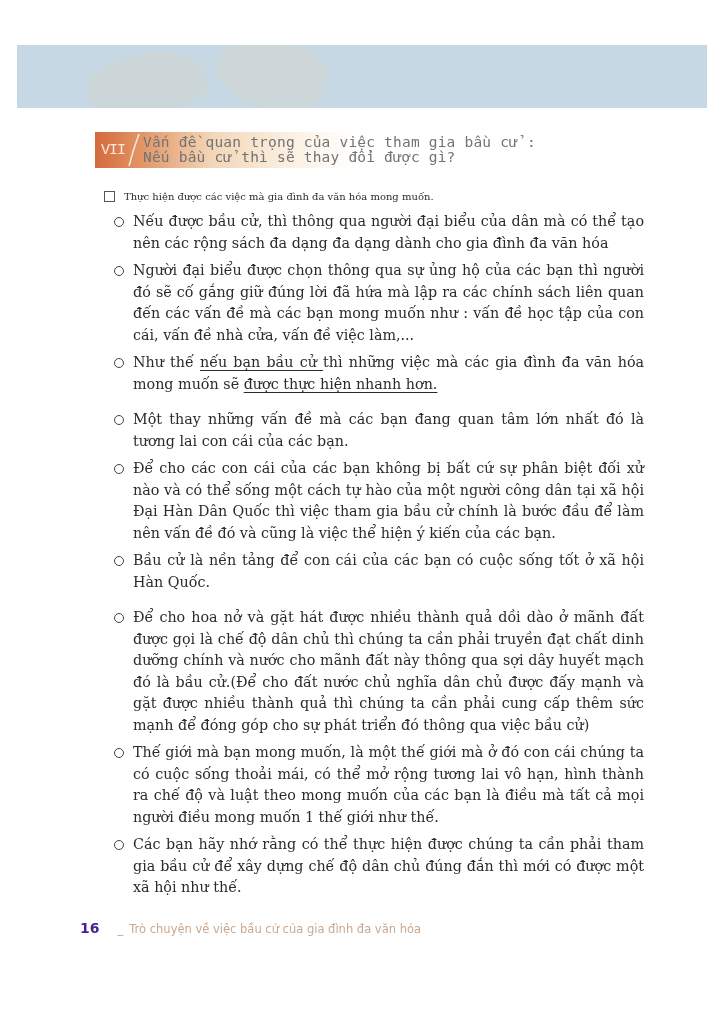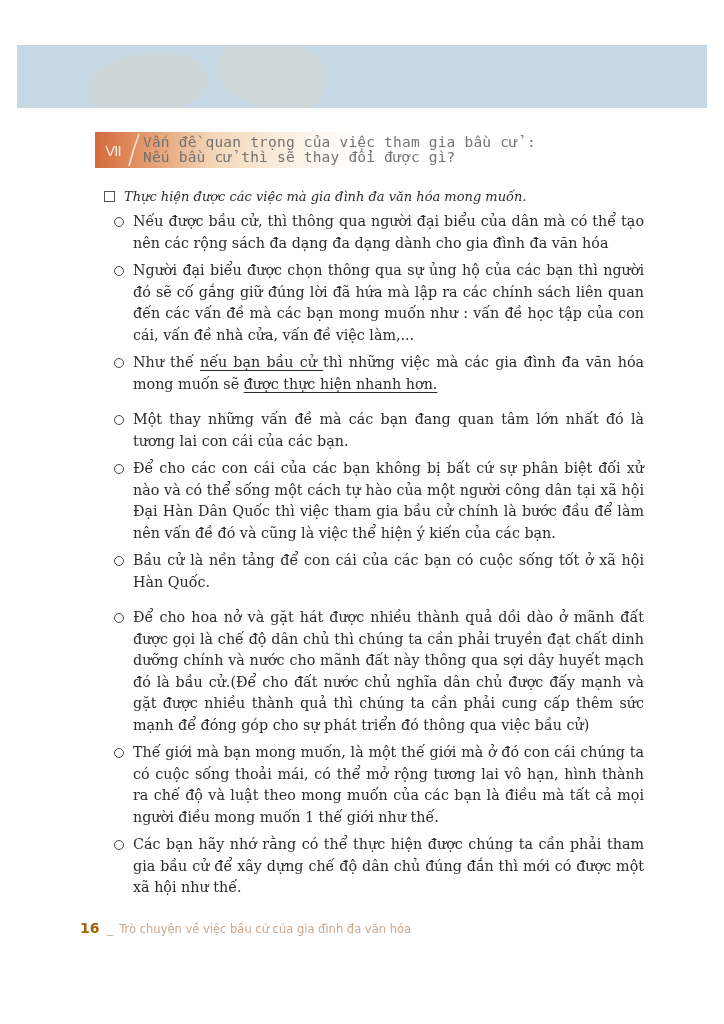--- a/index.html
+++ b/index.html
@@ -59,21 +59,21 @@
     }
     .section-header .badge {
       position: relative;
       z-index: 2;
       width: 36px;
       height: 36px;
       display: flex;
       align-items: center;
       justify-content: center;
       color: #fbe9dc;
-      font-family: Liberation Sans, sans-serif;
+      font-family: Liberation Mono, monospace;
       font-size: 15px;
       letter-spacing: -1px;
     }
     .section-header .slash {
       position: relative;
       z-index: 2;
       width: 14px;
       height: 36px;
       margin-left: -4px;
     }
@@ -92,24 +92,23 @@
       left: 104px;
       top: 186px;
       width: 540px;
     }
     .subsection {
       margin: 0;
     }
     .sub-heading {
       display: flex;
       align-items: flex-start;
-      font-size: 13px;
+      font-size: 10px;
       line-height: 22px;
       margin-bottom: 3px;
-      font-style: italic;
     }
     .sq {
       flex: 0 0 auto;
       width: 11px;
       height: 11px;
       border: 1px solid #555;
       margin-top: 5px;
       margin-right: 9px;
       box-sizing: border-box;
     }
@@ -147,22 +146,22 @@
       top: 920px;
       font-family: "DejaVu Sans", "Liberation Sans", sans-serif;
       color: #c9a88e;
       font-size: 11.5px;
       display: flex;
       align-items: baseline;
     }
     .footer .pg {
       font-weight: bold;
       font-size: 14px;
-      color: #a16207;
-      margin-right: 8px;
+      color: #4c1d95;
+      margin-right: 18px;
     }
     .footer .sep { margin-right: 6px; }
   </style>
 </head>
 <body>
 
 <div class="banner">
   <div class="blob1"></div>
   <div class="blob2"></div>
 </div>

